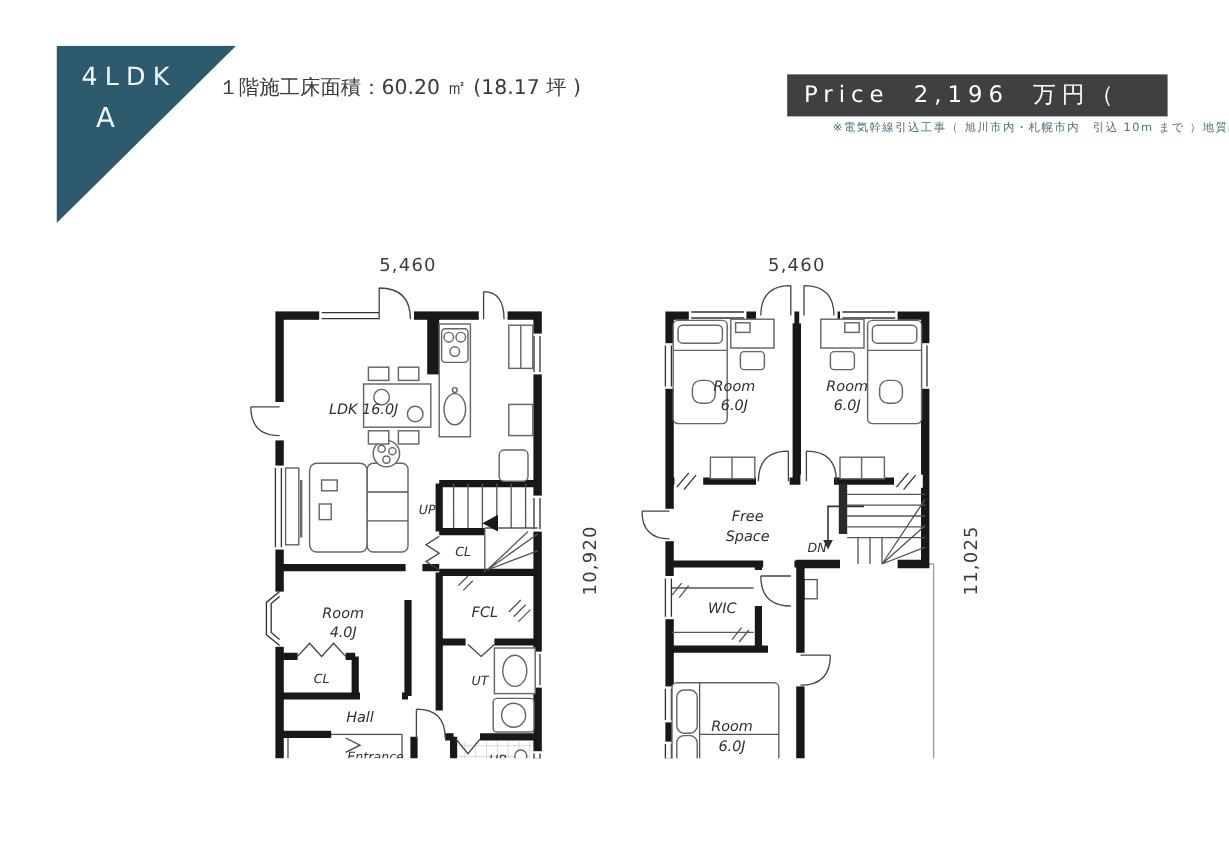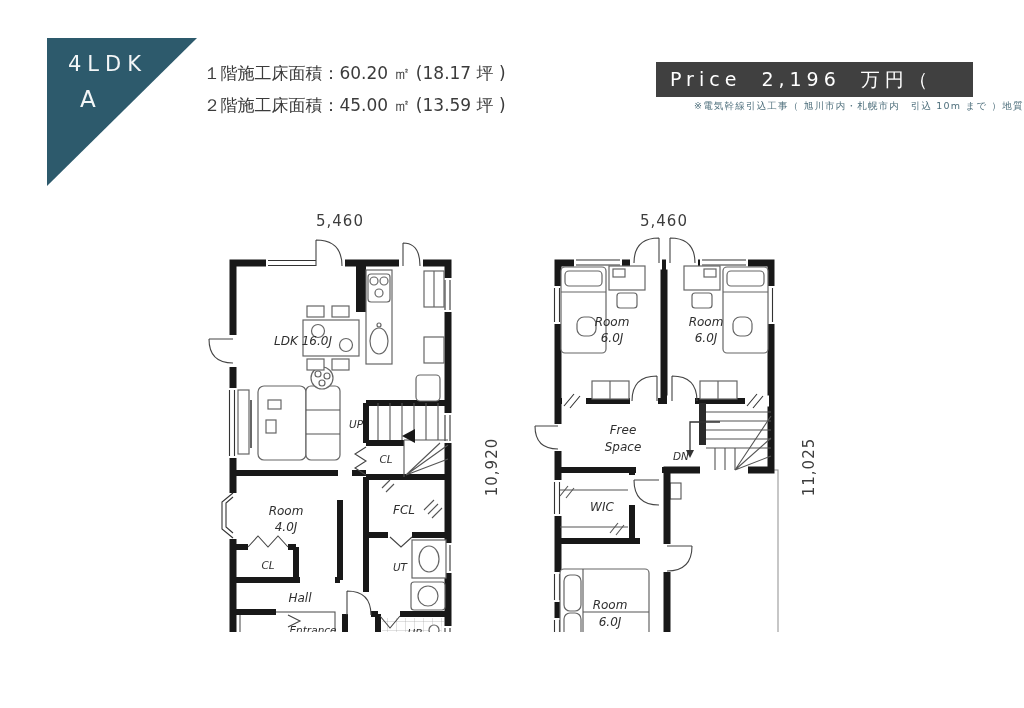--- a/index.html
+++ b/index.html
@@ -3,21 +3,21 @@
 <meta charset="utf-8">
 <style>
   html,body{margin:0;padding:0;background:#ffffff;}
   #page{position:relative;width:1024px;height:632px;background:#fff;overflow:hidden;
         font-family:"DejaVu Sans","Liberation Sans",sans-serif;}
   
   #badge{position:absolute;left:47px;top:38px;width:150px;height:148px;background:#2d5a6c;
          clip-path:polygon(0 0,100% 0,0 100%);color:#f3f6f7;}
   #badge .t1{position:absolute;left:21px;top:14px;font-size:21px;letter-spacing:6px;}
   #badge .t2{position:absolute;left:33px;top:48px;font-size:23px;letter-spacing:2px;}
-  #areas{position:absolute;left:182px;top:57px;width:345px;text-align:center;
+  #areas{position:absolute;left:182px;top:57px;width:345px;
          font-size:17px;line-height:32px;color:#3b3b3b;}
   #price-banner{position:absolute;left:656px;top:62px;width:317px;height:35px;background:#404040;
          color:#fff;font-size:19px;letter-spacing:5px;word-spacing:9px;line-height:35px;
          padding-left:14px;box-sizing:border-box;white-space:nowrap;overflow:hidden;}
   #price-note{position:absolute;left:694px;top:100px;width:330px;font-size:9.5px;
          letter-spacing:1.2px;color:#4e6f7c;white-space:nowrap;}
   
   .wall{stroke:#181818;stroke-width:7;fill:none;}
   .iwall{stroke:#181818;stroke-width:6;fill:none;}
   .punch{fill:#ffffff;stroke:none;}
@@ -36,21 +36,20 @@
 
   
   <div id="badge">
     <div class="t1">4LDK</div>
     <div class="t2">A</div>
   </div>
 
   
   <div id="areas">
     <div>１階施工床面積：60.20 ㎡ (18.17 坪 )</div>
-    <div>２階施工床面積：45.00 ㎡ (13.59 坪 )</div>
   </div>
 
   
   <div id="price-banner">Price 2,196 万円（</div>
   <div id="price-note">※電気幹線引込工事（ 旭川市内・札幌市内　引込 10m まで ）地質調査費含む</div>
 
   
   <svg width="1024" height="708" viewBox="0 0 1024 708">
     <defs>
       <pattern id="tile" width="9" height="9" patternUnits="userSpaceOnUse">

